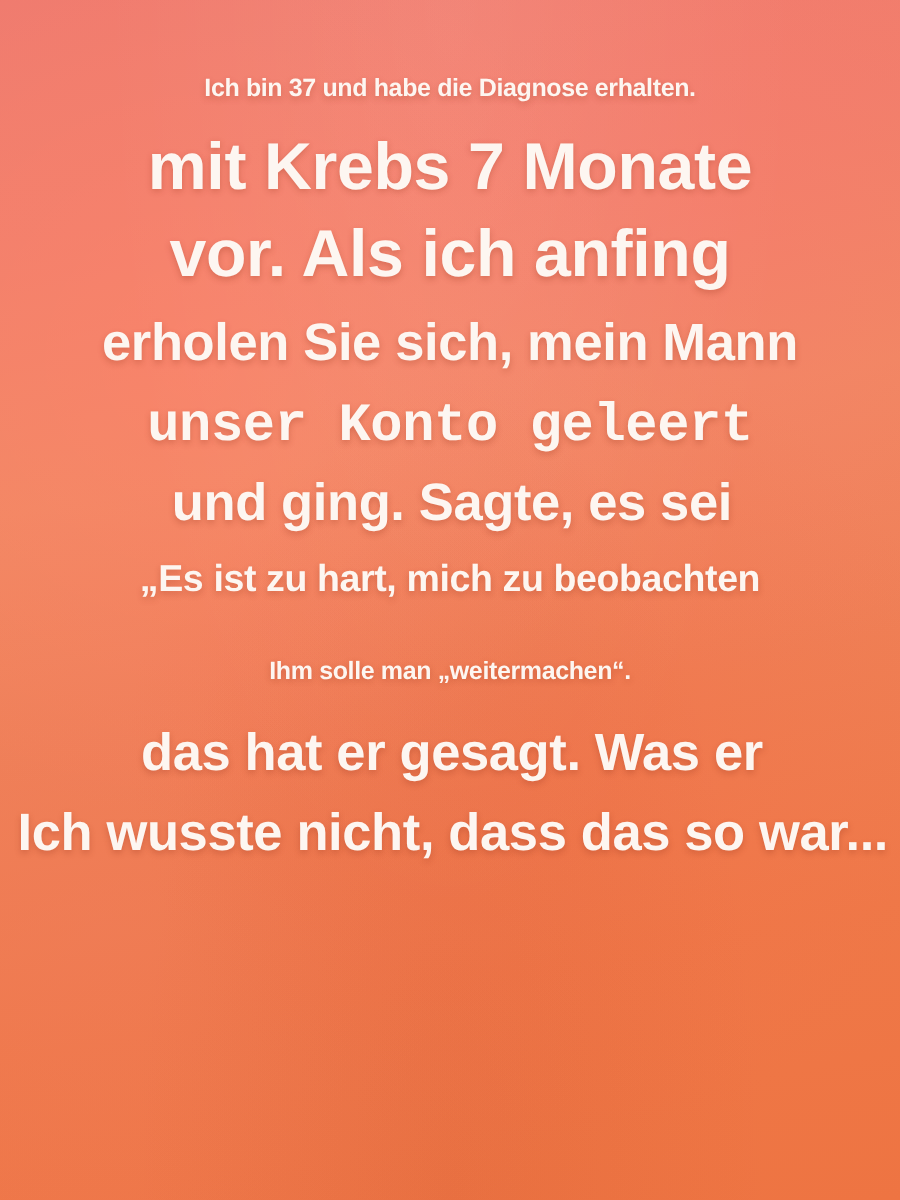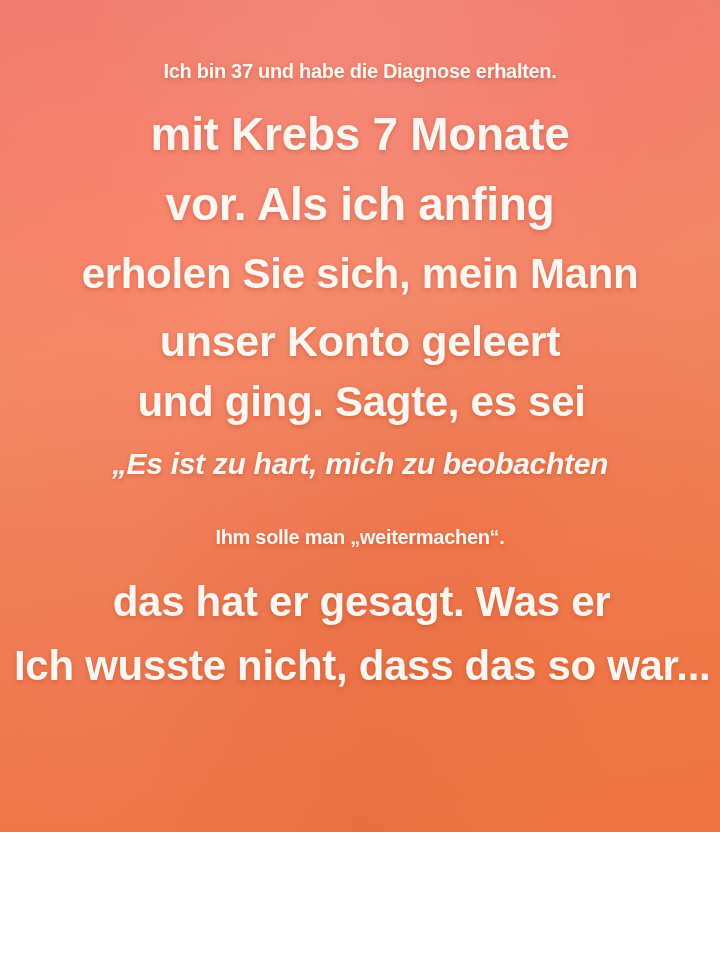--- a/index.html
+++ b/index.html
@@ -8,21 +8,21 @@
   }
   body {
     width: 720px;
     height: 960px;
     overflow: hidden;
     font-family: "Liberation Sans", sans-serif;
   }
   .poster {
     position: relative;
     width: 720px;
-    height: 832px;
+    height: 960px;
     box-sizing: border-box;
     background:
       radial-gradient(circle at 22% 30%, rgba(255,130,110,0.55) 0%, rgba(255,130,110,0) 42%),
       radial-gradient(circle at 78% 18%, rgba(250,120,110,0.45) 0%, rgba(250,120,110,0) 38%),
       radial-gradient(circle at 60% 62%, rgba(243,110,70,0.40) 0%, rgba(243,110,70,0) 45%),
       radial-gradient(circle at 12% 78%, rgba(240,125,95,0.40) 0%, rgba(240,125,95,0) 40%),
       linear-gradient(170deg, #ef7b6f 0%, #f0806b 18%, #f08a62 38%, #ef7f55 58%, #ef7848 78%, #ee7442 100%);
     display: flex;
     flex-direction: column;
     align-items: center;
@@ -46,28 +46,28 @@
     text-align: center;
     color: #fdf6f1;
     font-weight: bold;
     letter-spacing: -0.3px;
     text-shadow: 0 2px 5px rgba(150,50,25,0.30);
     padding: 0 14px;
     box-sizing: border-box;
     white-space: nowrap;
   }
   .s-xs { font-size: 20px; line-height: 30px; margin-top: 2px; margin-bottom: 18px; }
-  .s-sm { font-size: 30px; line-height: 44px; font-style: italic; }
+  .s-sm { font-size: 30px; line-height: 44px; }
   .s-md { font-size: 42px; line-height: 48px; }
   .s-lg { font-size: 43px; line-height: 58px; }
-  .s-xl { font-size: 46px; line-height: 60px; }
+  .s-xl { font-size: 53px; line-height: 60px; }
 
   .gap-a { margin-top: 10px; }
   .gap-b { margin-top: 8px; padding-left: 17px; }
-  .gap-c { margin-top: 14px; }
+  .gap-c { margin-top: 14px; font-family: Liberation Mono, monospace; }
   .gap-d { margin-top: 16px; }
   .gap-e { margin-top: 36px; }
 </style>
 </head>
 <body>
 
 <div class="poster">
   <div class="line s-xs">Ich bin 37 und habe die Diagnose erhalten.</div>
   <div class="line s-xl">mit Krebs 7 Monate</div>
   <div class="line s-xl gap-a">vor. Als ich anfing</div>

